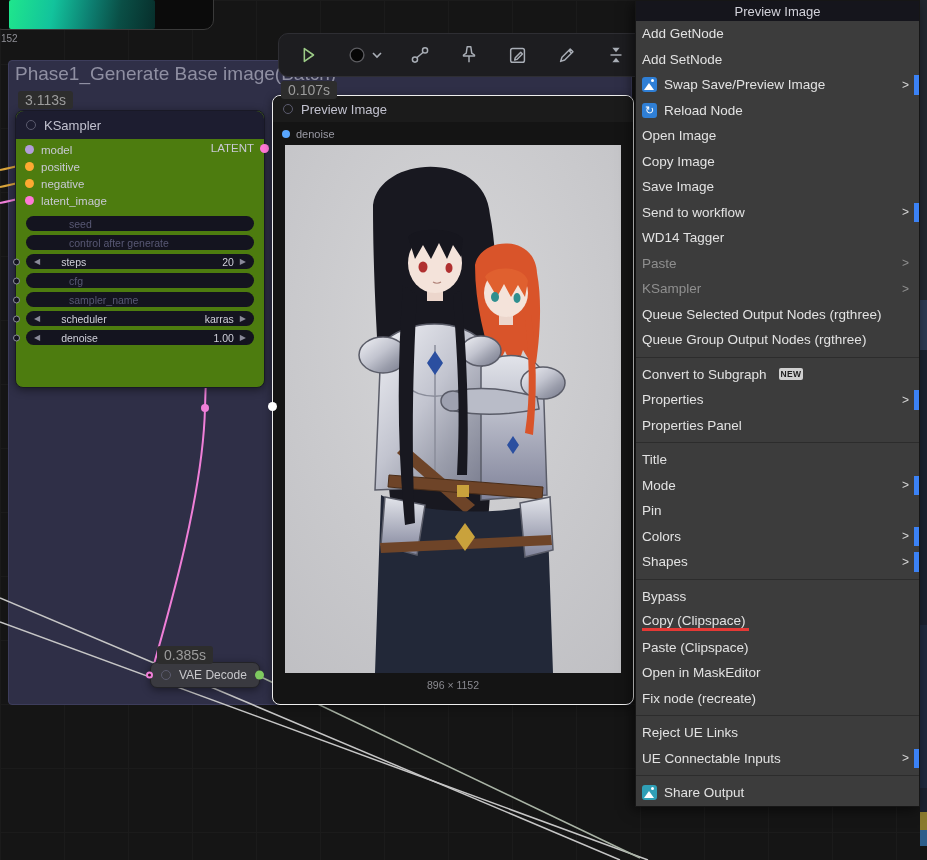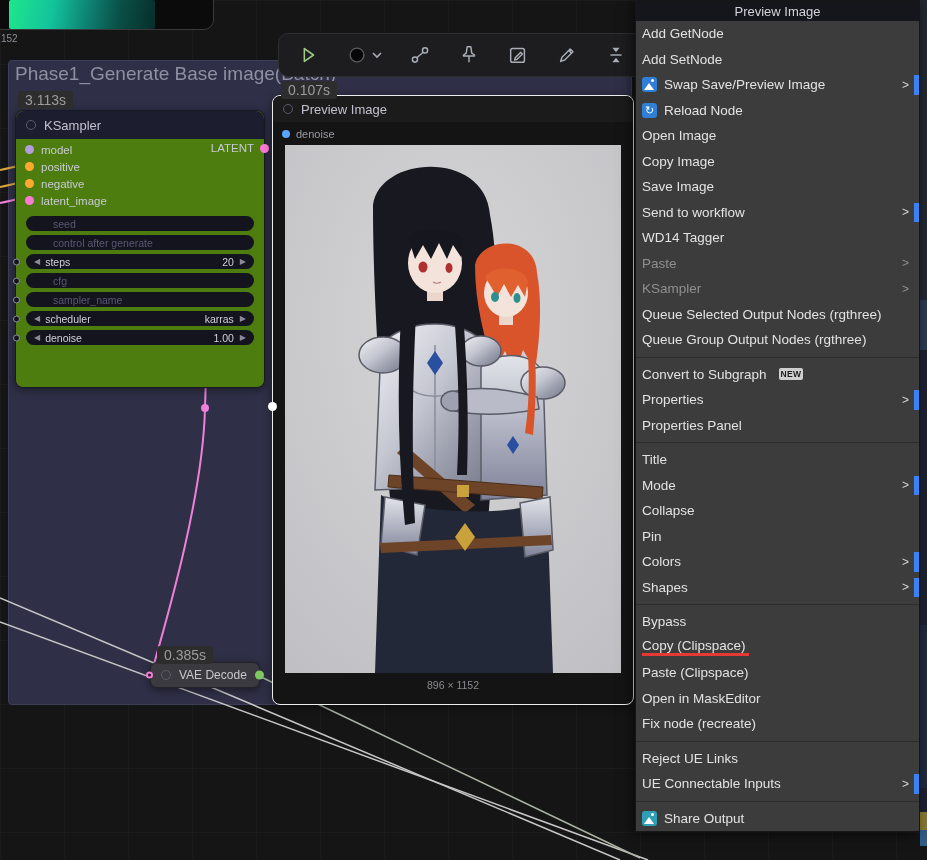--- a/index.html
+++ b/index.html
@@ -36,21 +36,21 @@
   .port-dot{width:9px;height:9px;border-radius:50%;flex:none}
   .ksampler-output{position:absolute;top:3px;right:-5px;display:flex;align-items:center;
     gap:6px;font-size:11.5px;color:#c9c9d5}
 
   .widgets{padding:5px 10px 0;display:flex;flex-direction:column;gap:4px;margin-top:2px}
   .widget{position:relative;height:15px;border-radius:8px;background:#14141f;
     display:flex;align-items:center;padding:0 8px;font-size:10.5px}
   .widget.disabled{color:#585874;padding-left:22px}
   .widget.stepper{color:#d0d0da}
   .widget .arrow{color:#8a8a99;font-size:8px;line-height:1}
-  .widget .wname{flex:1;margin-left:5px}
+  .widget .wname{flex:1;margin-left:21px}
   .widget .wval{margin-right:6px}
   .widget .socket{position:absolute;left:-13px;top:50%;transform:translateY(-50%);
     width:7px;height:7px;border:1.5px solid #8f8f9e;border-radius:50%;background:#14141f}
 
   
   .preview{left:272px;top:95px;width:362px;height:610px;background:#141414;
     border:1px solid #ededed;z-index:4}
   .preview .node-title{background:#1b1b1b;height:26px}
   .images-row{display:flex;align-items:center;gap:6px;padding:6px 9px 3px;font-size:11px;color:#9a9aa4}
   .images-dot{width:8px;height:8px;border-radius:50%;flex:none}
@@ -416,23 +416,20 @@
         <div class="menu-sep"></div>
         <div class="menu-item">
           <span class="mi-label">Title</span>
         </div>
         <div class="menu-item">
           <span class="mi-label">Mode</span>
           <span class="mi-arrow">&gt;</span>
           <span class="mi-bluebar"></span>
         </div>
         <div class="menu-item">
-          <span class="mi-label">Collapse</span>
-        </div>
-        <div class="menu-item">
           <span class="mi-label">Pin</span>
         </div>
         <div class="menu-item">
           <span class="mi-label">Colors</span>
           <span class="mi-arrow">&gt;</span>
           <span class="mi-bluebar"></span>
         </div>
         <div class="menu-item">
           <span class="mi-label">Shapes</span>
           <span class="mi-arrow">&gt;</span>

